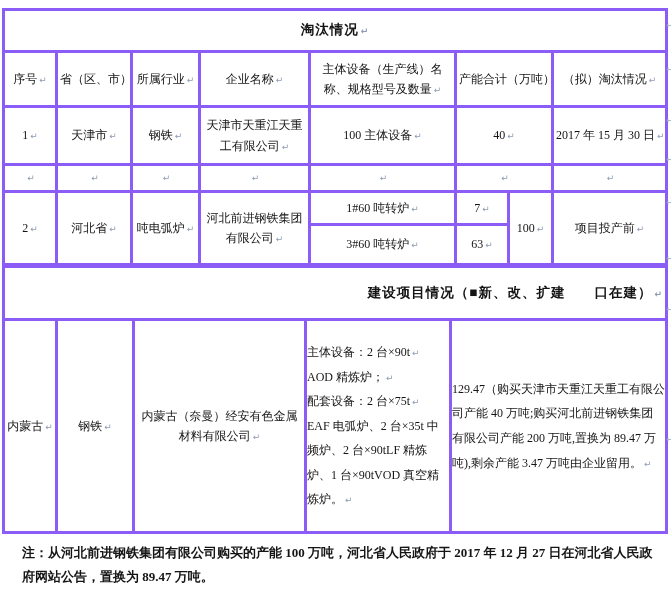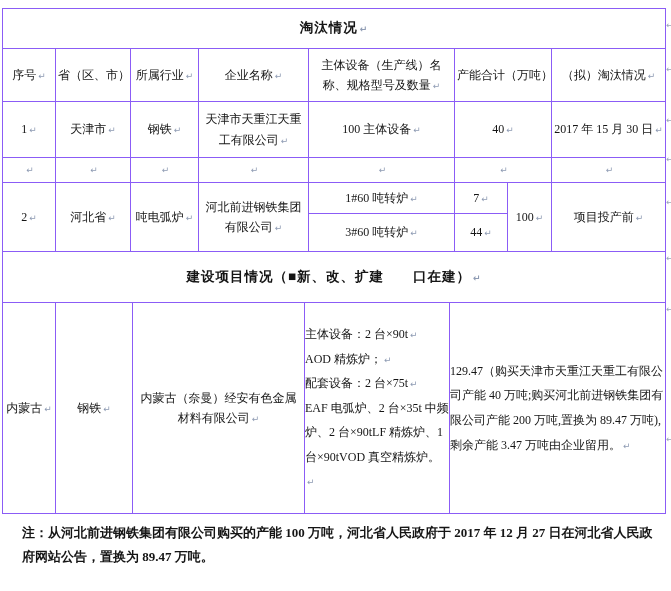--- a/index.html
+++ b/index.html
@@ -1,30 +1,30 @@
 <!DOCTYPE html>
 <html><head>
 <meta charset="utf-8">
 <style>
   html,body { margin:0; padding:0; background:#fff; }
   body { font-family:"Liberation Serif","DejaVu Serif",serif; color:#151515; }
   .page { position:relative; width:671px; height:591px; background:#ffffff; overflow:hidden; }
   table.tbl { border-collapse:collapse; table-layout:fixed; margin-left:2px; width:663px; }
   table.t1 { margin-top:8px; }
   table.t2 { margin-top:-1px; }
-  td { border:1px solid #8b5cf6; text-align:center; vertical-align:middle;
+  td { border:3px solid #8b5cf6; text-align:center; vertical-align:middle;
        font-size:12px; line-height:1.7; padding:1px 2px; word-break:break-all; overflow:hidden; }
   .title-cell { font-weight:bold; font-size:13.5px; letter-spacing:1px; }
   tr.h37 td { height:37px; }
   tr.h50 td { height:50px; }
   tr.h53 td { height:53px; }
   tr.h24 td { height:22px; line-height:1.1; }
   tr.h28 td { height:28px; }
   tr.h35 td { height:35px; }
-  tr.h48 td { height:48px; }
+  tr.h48 td { height:48px;text-align:right; }
   tr.h54 td { height:54px; }
   tr.h206 td { height:206px; }
   td.lft { text-align:left; line-height:2.05; padding:2px 0; }
   .eq-line { text-align:left; }
   .pm { font-family:"DejaVu Sans",sans-serif; font-size:9px; color:#8e9bb3; margin-left:2px; }
   .rowmark { position:absolute; left:666px; font-family:"DejaVu Sans",sans-serif;
              font-size:9px; color:#9aa5b8; }
   .footnote { margin:7px 0 0 22px; width:634px; font-weight:bold; font-size:13px;
               line-height:1.85; word-break:break-all; }
   .nw { white-space:nowrap; }
@@ -81,21 +81,21 @@
       <td rowspan="2"><span>河北省</span><span class="pm">↵</span></td>
       <td rowspan="2"><span>吨电弧炉</span><span class="pm">↵</span></td>
       <td rowspan="2"><span>河北前进钢铁集团有限公司</span><span class="pm">↵</span></td>
       <td><span>1#60 吨转炉</span><span class="pm">↵</span></td>
       <td><span>7</span><span class="pm">↵</span></td>
       <td rowspan="2"><span>100</span><span class="pm">↵</span></td>
       <td rowspan="2"><span>项目投产前</span><span class="pm">↵</span></td>
     </tr>
     <tr class="h35">
       <td><span>3#60 吨转炉</span><span class="pm">↵</span></td>
-      <td><span>44</span><span class="pm">↵</span></td>
+      <td><span>63</span><span class="pm">↵</span></td>
     </tr>
   </tbody>
     </table>
 
   <table class="tbl t2">
     <colgroup>
       <col style="width:53px">
         <col style="width:77px">
         <col style="width:172px">
       <col style="width:145px">

